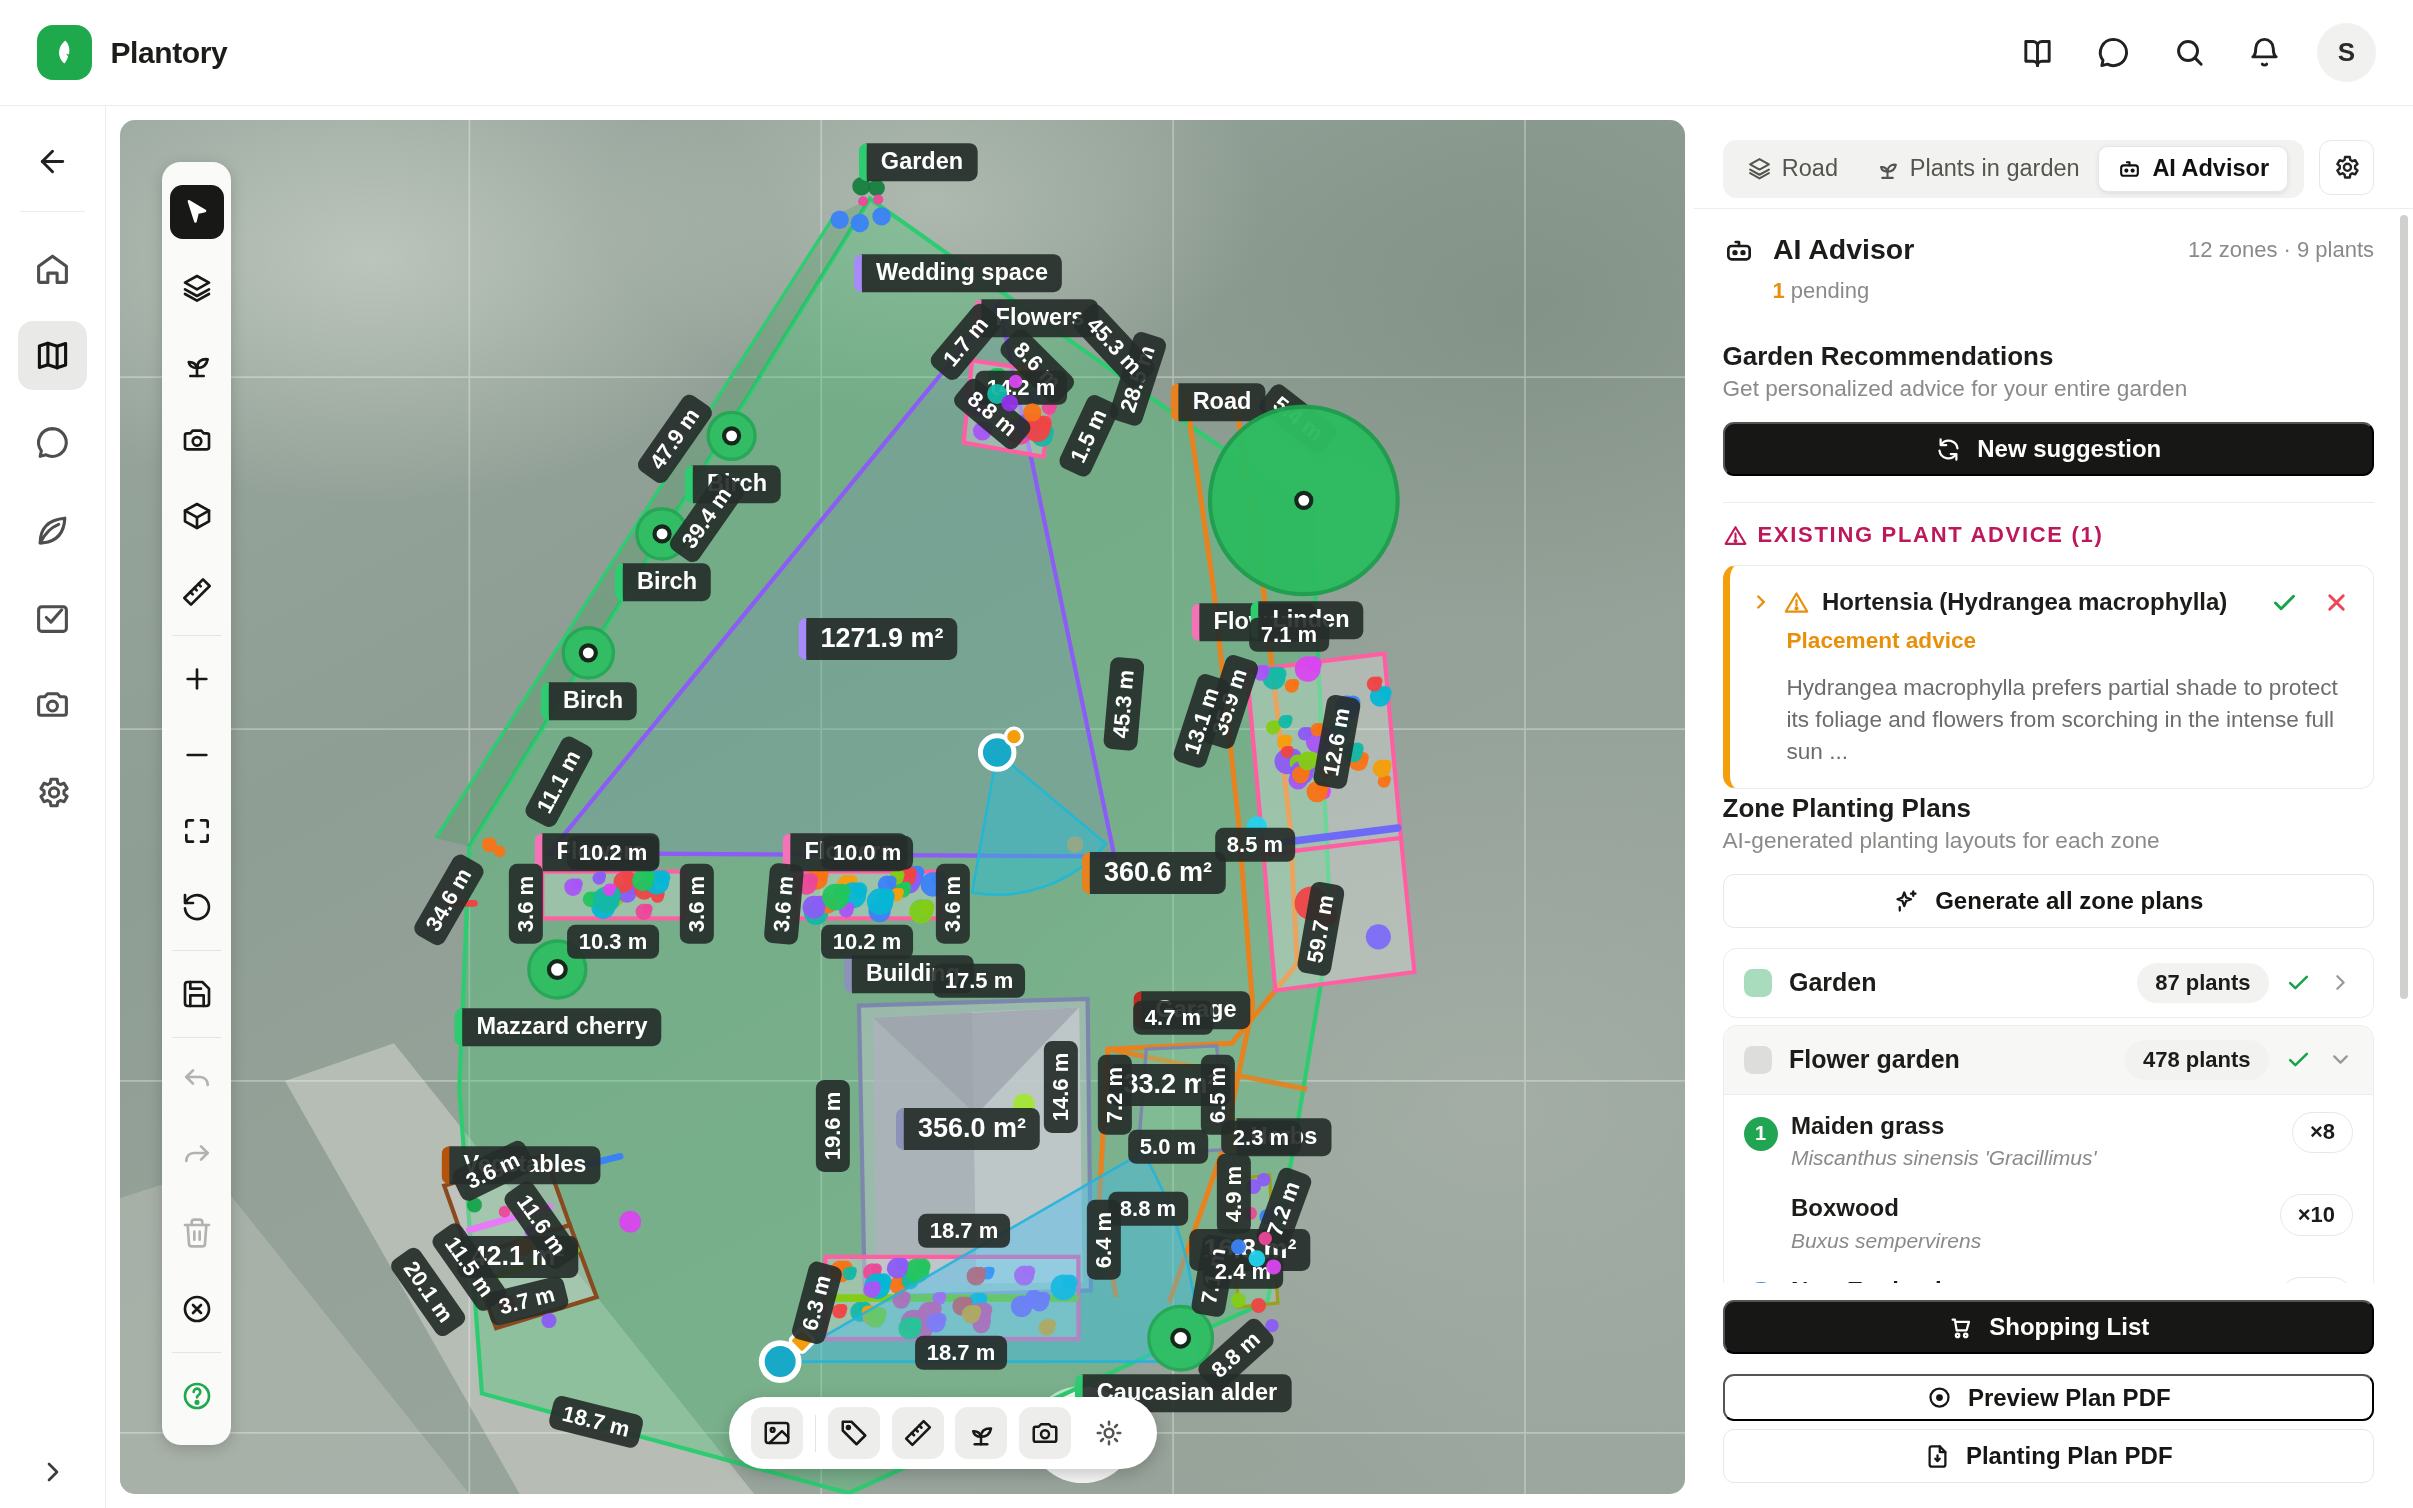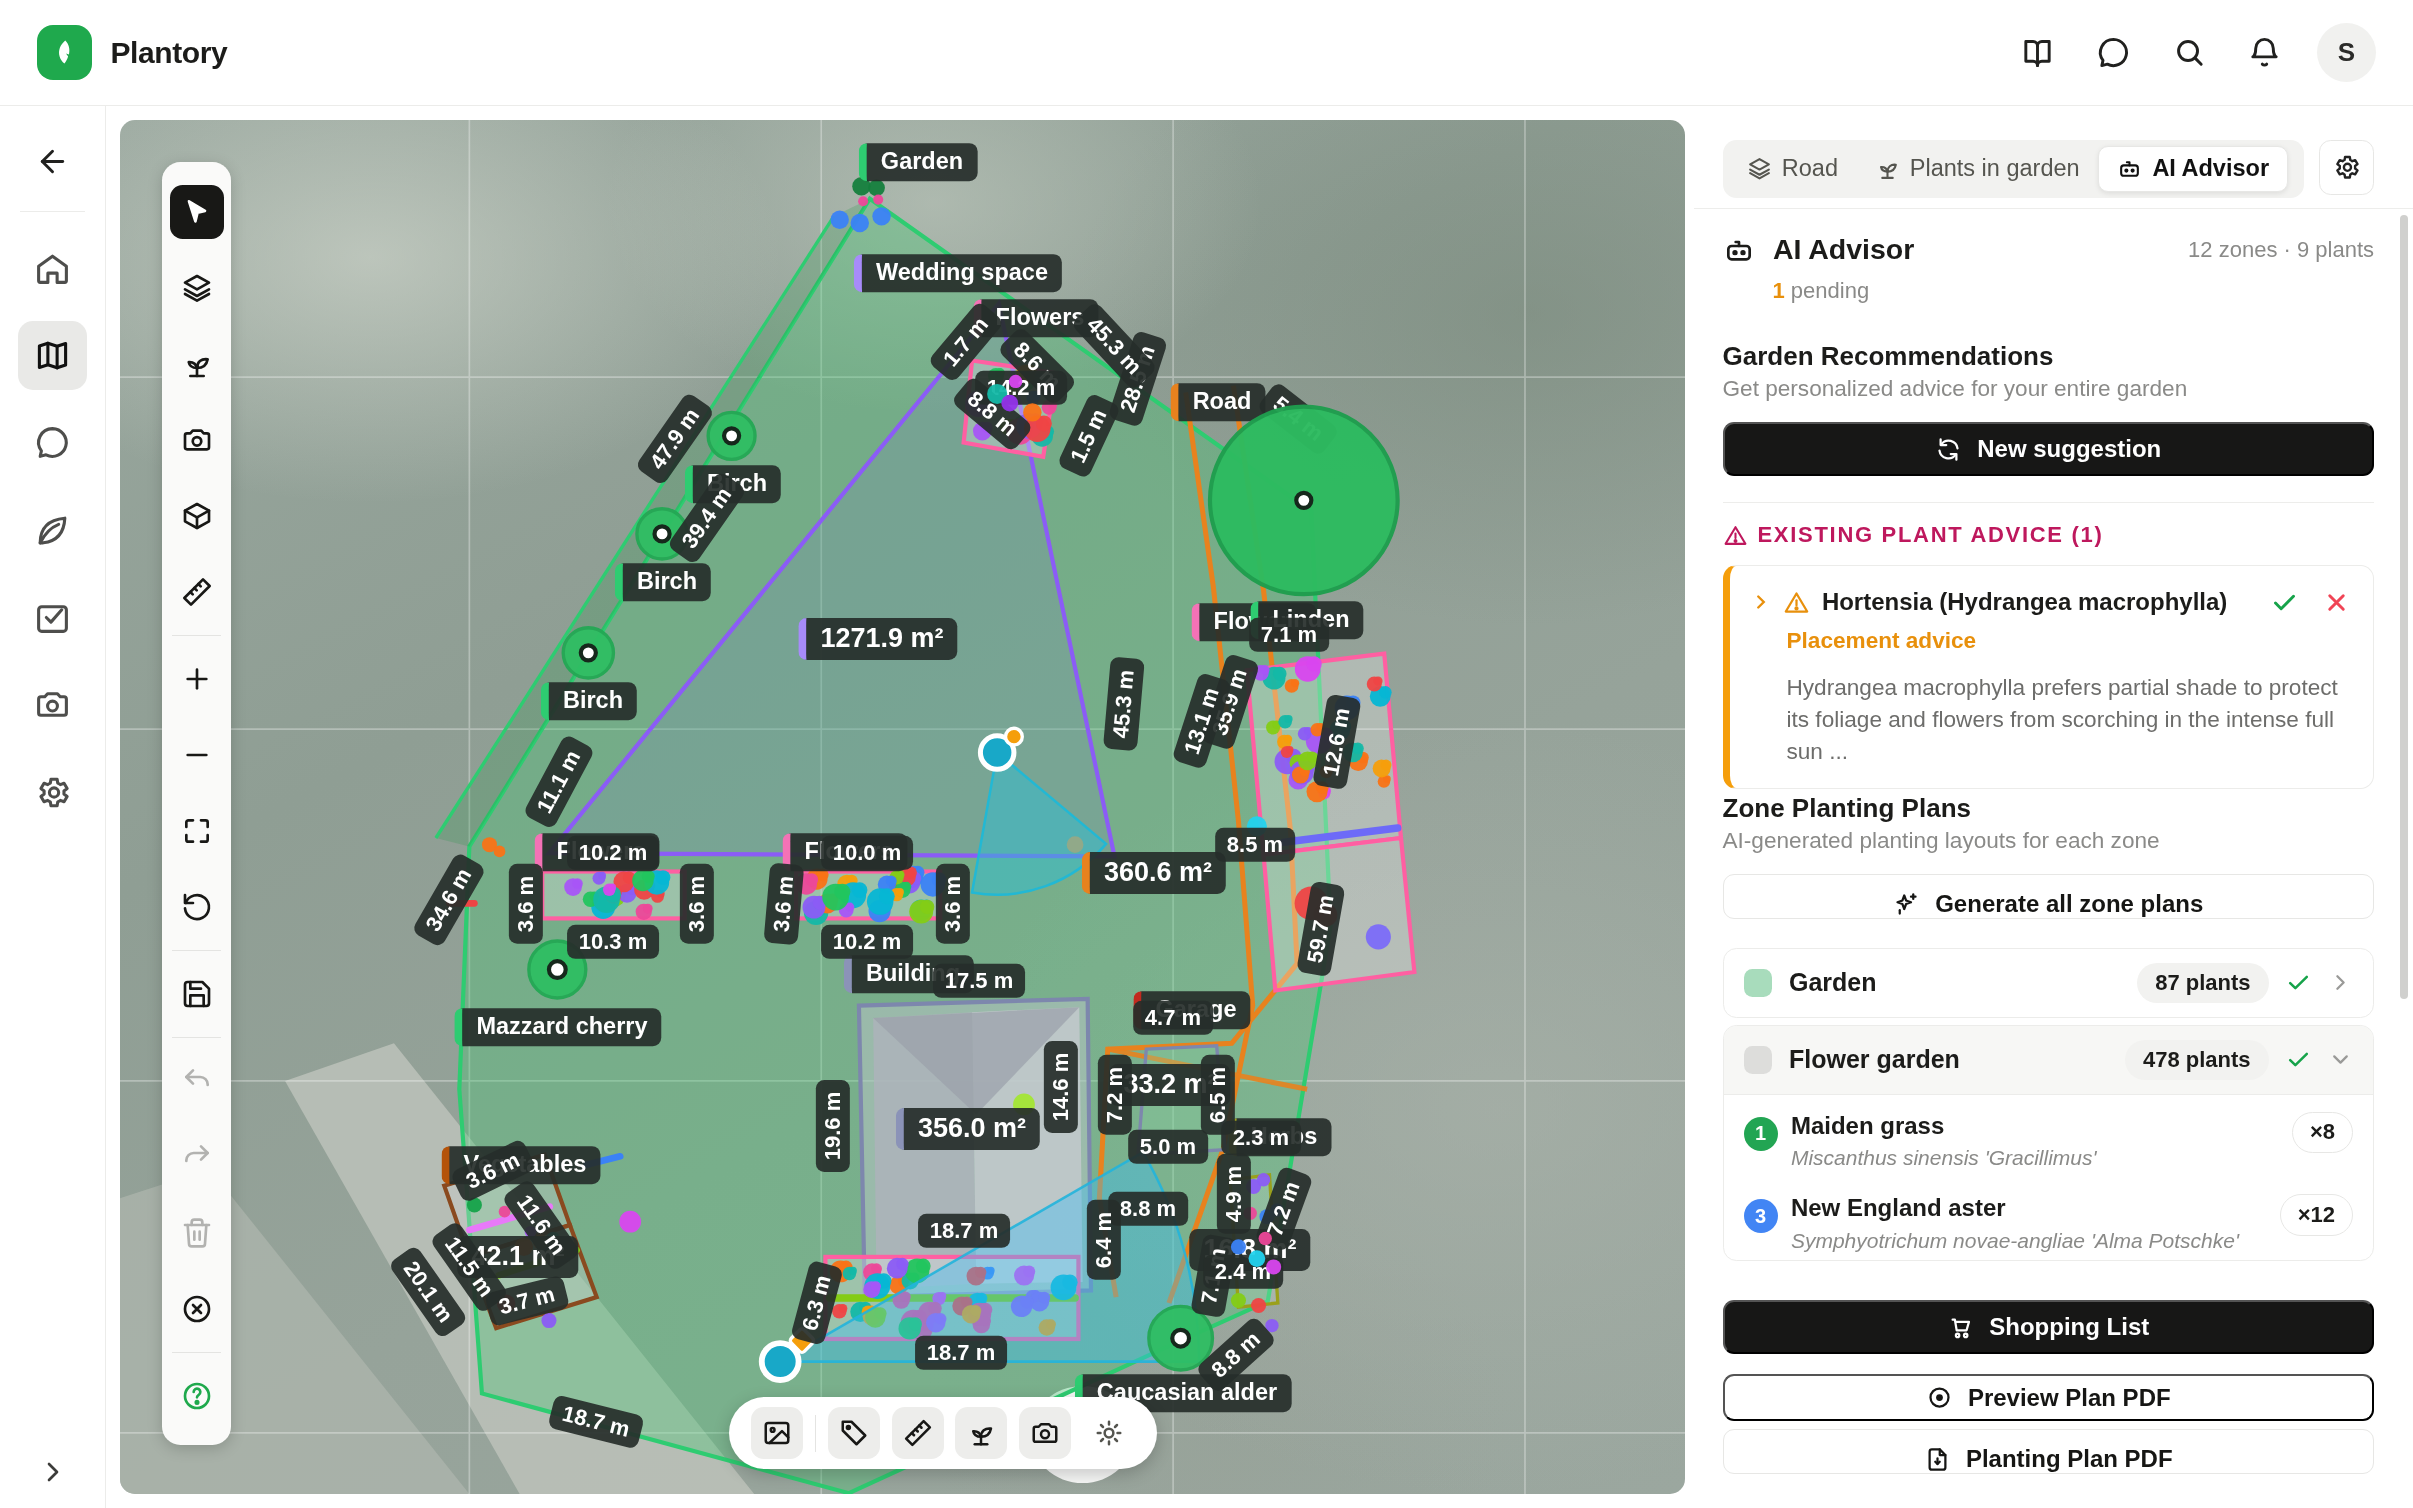--- a/index.html
+++ b/index.html
@@ -91,22 +91,22 @@
   .phead-meta { margin-left:auto; font-size:22px; color:#8a8a88; }
   .pending { position:absolute; left:50px; top:172px; font-size:22px; color:#8a8a88; }
   .pending b { color:#e8900c; font-weight:700; }
 
   .sec-title { position:absolute; left:0; font-size:26px; font-weight:700; }
   .sec-sub { position:absolute; left:0; font-size:22.6px; color:#8a8a88; }
   .btn { display:flex; align-items:center; justify-content:center; gap:15px; border-radius:11px;
     font-size:24px; font-weight:600; cursor:pointer; }
   .btn svg { width:27px; height:27px; }
   .btn-black { position:absolute; left:0; right:0; background:#171716; color:#fff; height:54px; }
-  .btn-white { position:absolute; left:0; right:0; background:#fff; color:#161614; height:45px;
-    border:1.7px solid #e7e7e5;align-items:flex-end; }
+  .btn-white { position:absolute; left:0; right:0; background:#fff; color:#161614; height:54px;
+    border:1.7px solid #e7e7e5; }
   .btn-ghost { position:absolute; left:0; right:0; background:#fff; color:#161614; height:47px; }
 
   .sec-div { position:absolute; left:0; right:0; border-top:1.7px solid #ededeb; }
   .advice-head { position:absolute; left:0; display:flex; align-items:center; gap:10px; font-size:22px;
     letter-spacing:1.7px; color:#be185d; font-weight:600; }
   .advice-head svg { width:25px; height:25px; }
 
   .advice-card { position:absolute; left:0; right:0; background:#fff; border:1.7px solid #ececea;
     border-left:7.5px solid #f59e0b; border-radius:13.4px; padding:22px 23.5px 20px 20px; }
   .ac-row { display:flex; align-items:center; gap:11.7px; }
@@ -1007,20 +1007,28 @@
           </div>
           <div class="plant-row">
             <span class="p-badge" style="background:#22a553">1</span>
             <span>
               <div class="p-name">Maiden grass</div>
               <div class="p-latin">Miscanthus sinensis 'Gracillimus'</div>
             </span>
             <span class="p-qty">×8</span>
           </div>
           <div class="plant-row">
+            <span class="p-badge empty" style="background:#ccc"></span>
+            <span>
+              <div class="p-name">Boxwood</div>
+              <div class="p-latin">Buxus sempervirens</div>
+            </span>
+            <span class="p-qty">×10</span>
+          </div>
+          <div class="plant-row">
             <span class="p-badge" style="background:#4285f4">3</span>
             <span>
               <div class="p-name">New England aster</div>
               <div class="p-latin">Symphyotrichum novae-angliae 'Alma Potschke'</div>
             </span>
             <span class="p-qty">×12</span>
           </div>
         </div>
       </div>
 

